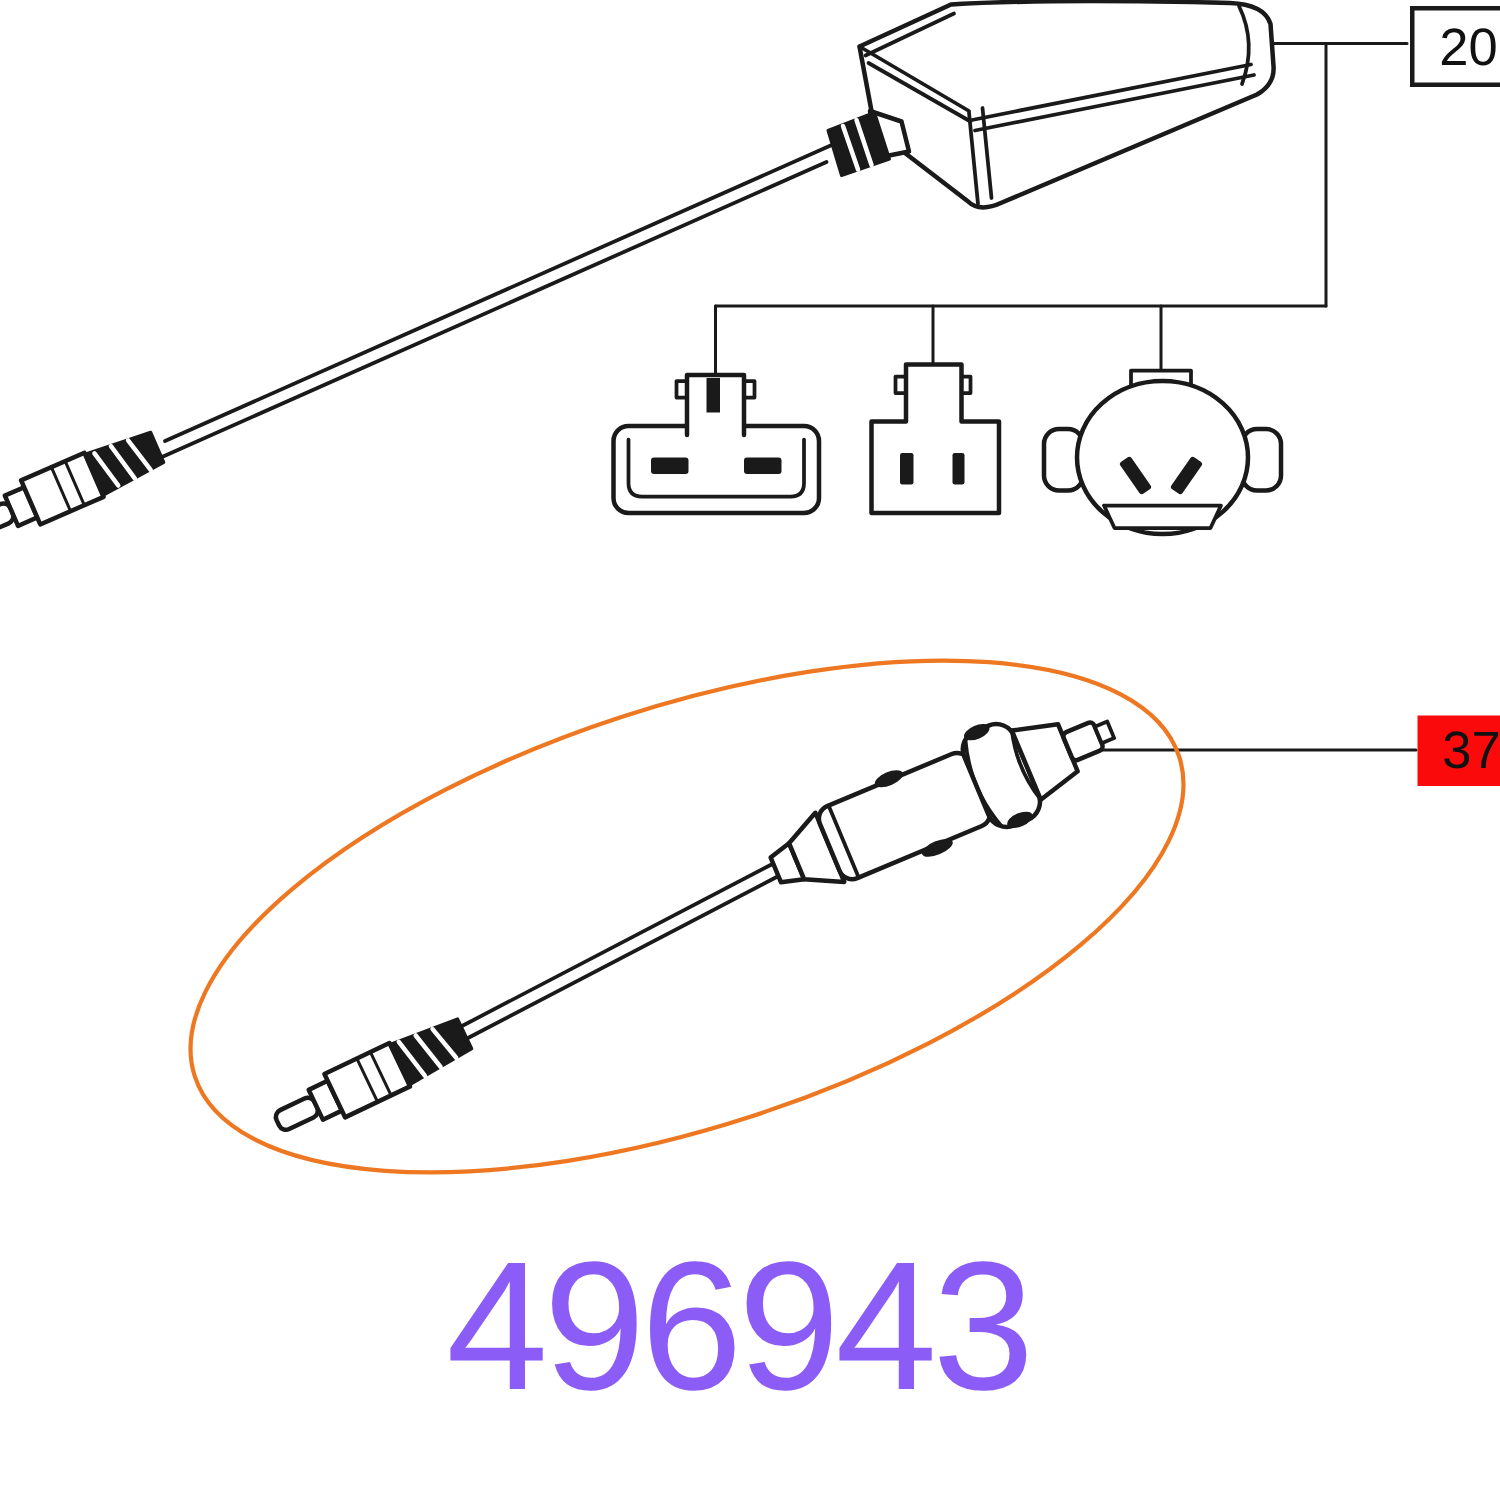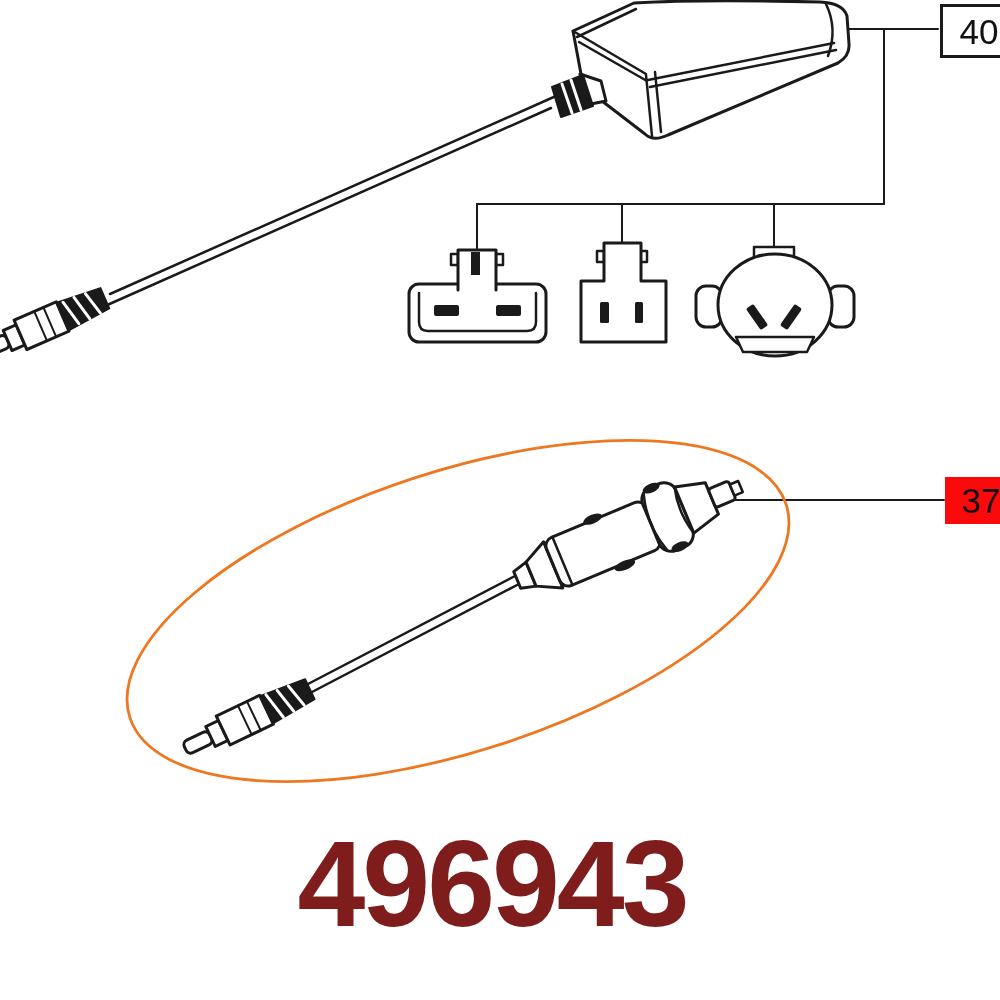--- a/index.html
+++ b/index.html
@@ -15,22 +15,22 @@
   .callout-box.plain {
     left: 940px; top: 4px; width: 78px; height: 54px;
     background: #fff; border: 3.5px solid #1a1a1a;
   }
   .callout-box.red {
     left: 945px; top: 477px; width: 72px; height: 47px;
     background: #fa0a0a;
   }
   .part-number {
     position: absolute; left: 0; right: 16px; top: 823px;
-    text-align: center; font-size: 122px; font-weight: bold;
-    letter-spacing: -3px; color: #7f1d1d; line-height: 1;
+    text-align: center; font-size: 122px; font-weight: normal;
+    letter-spacing: -3px; color: #8b5cf6; line-height: 1;
   }
 </style>
 </head>
 <body>
 
 <div class="stage">
 
   <svg width="1000" height="1000" viewBox="0 0 1000 1000">
     <g stroke="#1a1a1a" stroke-width="3" fill="none" stroke-linejoin="round" stroke-linecap="round">
 
@@ -153,21 +153,21 @@
           <path fill="#ffffff" d="M62,-25 L92,-17 L92,17 L62,25 Z"></path>
           <path stroke-width="2.5" d="M62,-25 Q55,0 62,25"></path>
           <rect x="92" y="-10" width="22" height="20" rx="3" fill="#ffffff"></rect>
           <rect x="114" y="-6" width="9" height="12" fill="#ffffff" stroke-width="2.5"></rect>
         </g>
       </g>
     </g>
   </svg>
 
   <div class="callout-box plain">
-    <span>40</span>
+    <span>20</span>
   </div>
 
   <div class="callout-box red" style="background-color: rgb(250, 10, 10);">
     <span>37</span>
   </div>
 
   <div class="part-number">496943</div>
 
 </div>
 

